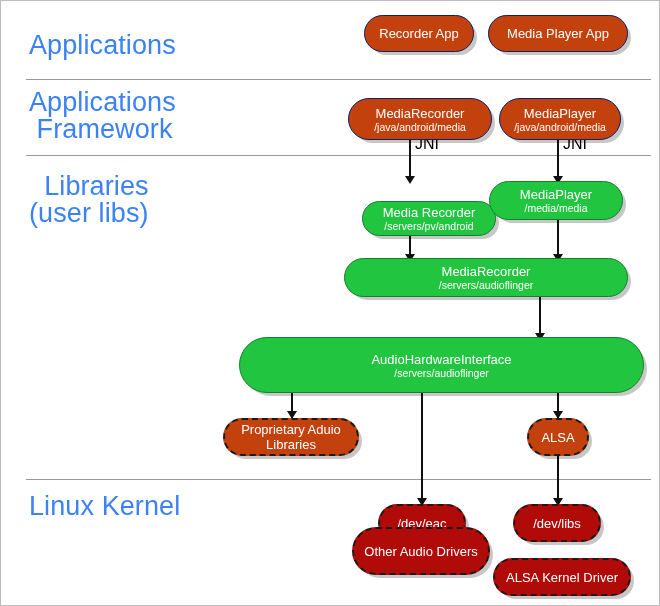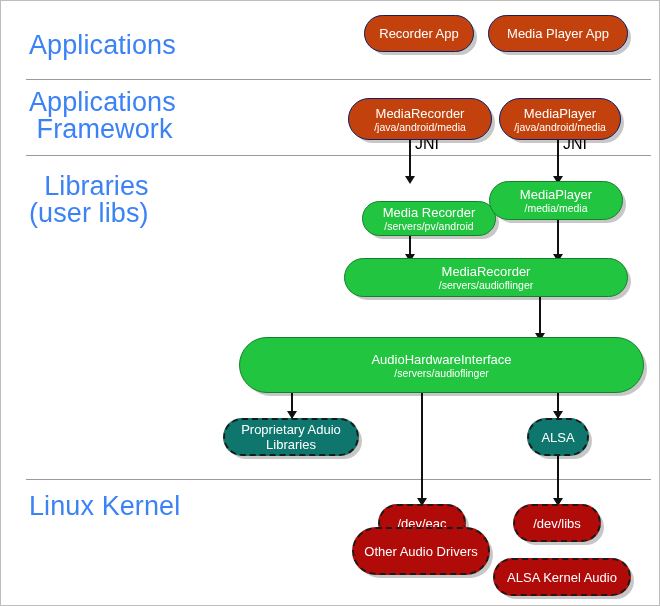--- a/index.html
+++ b/index.html
@@ -85,21 +85,21 @@
 
   .node.blue {
     background: #c2410c;
     border: 1.5px solid #0d1f66;
   }
   .node.green {
     background: #22c540;
     border: 1.5px solid #15802b;
   }
   .node.green-dashed {
-    background: #0f766e;
+    background: #c2410c;
     border: 2px dashed #1a1a1a;
   }
   .node.red-dashed {
     background: #b00b09;
     border: 2px dashed #1a1a1a;
   }
   .node.wrap .title { white-space: normal; line-height: 15px; }
 </style>
 </head>
 <body>
@@ -188,16 +188,16 @@
   <div class="node red-dashed" style="left:377px; top:503px; width:88px; height:38px;">
     <span class="title">/dev/eac</span>
   </div>
   <div class="node red-dashed" style="left:512px; top:503px; width:88px; height:38px;">
     <span class="title">/dev/libs</span>
   </div>
   <div class="node red-dashed" style="left:351px; top:526px; width:138px; height:48px;">
     <span class="title">Other Audio Drivers</span>
   </div>
   <div class="node red-dashed" style="left:492px; top:557px; width:138px; height:38px;">
-    <span class="title">ALSA Kernel Audio</span>
+    <span class="title">ALSA Kernel Driver</span>
   </div>
 
 </div>
 
 </body></html>

